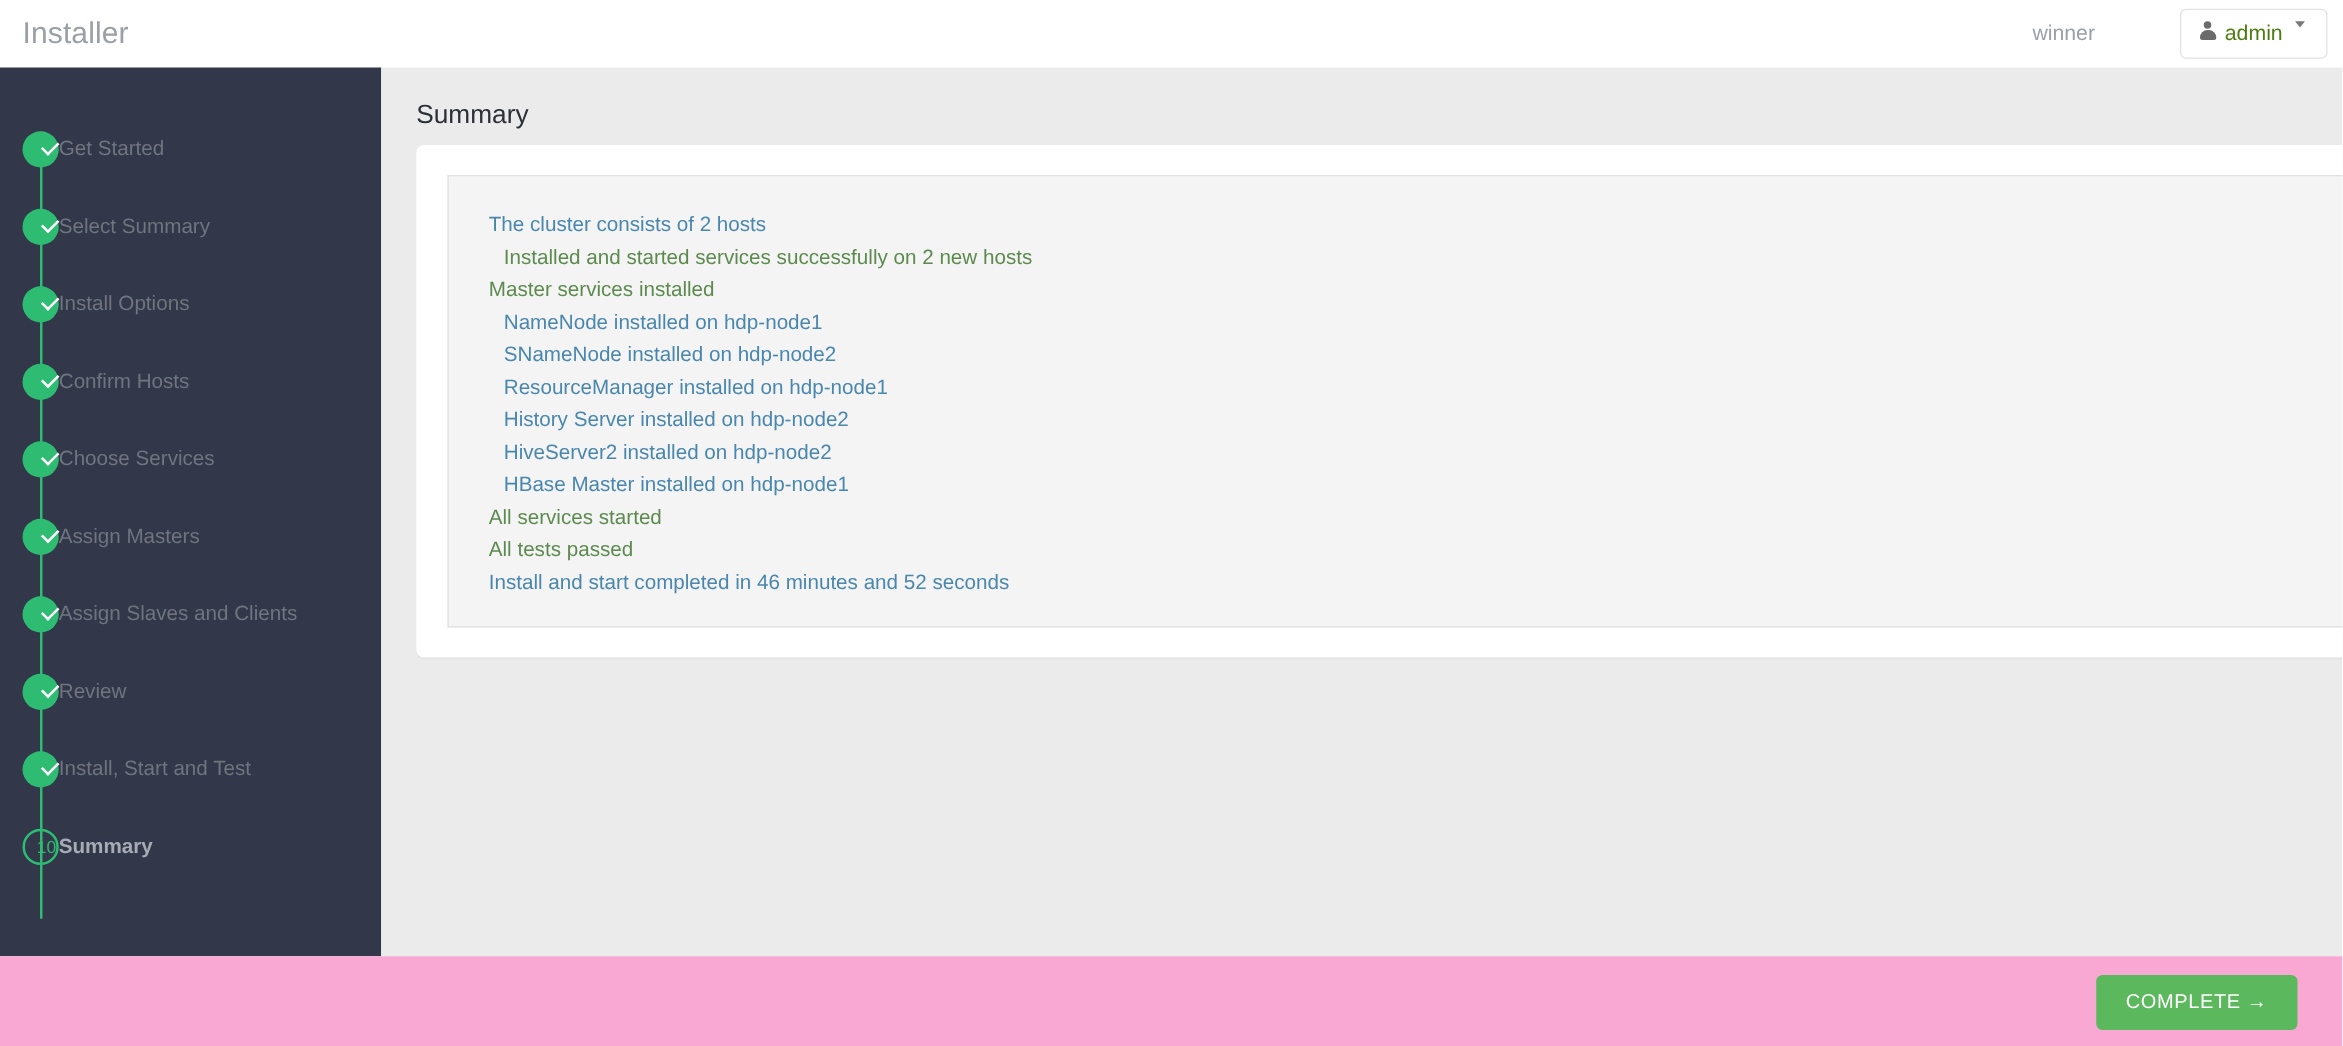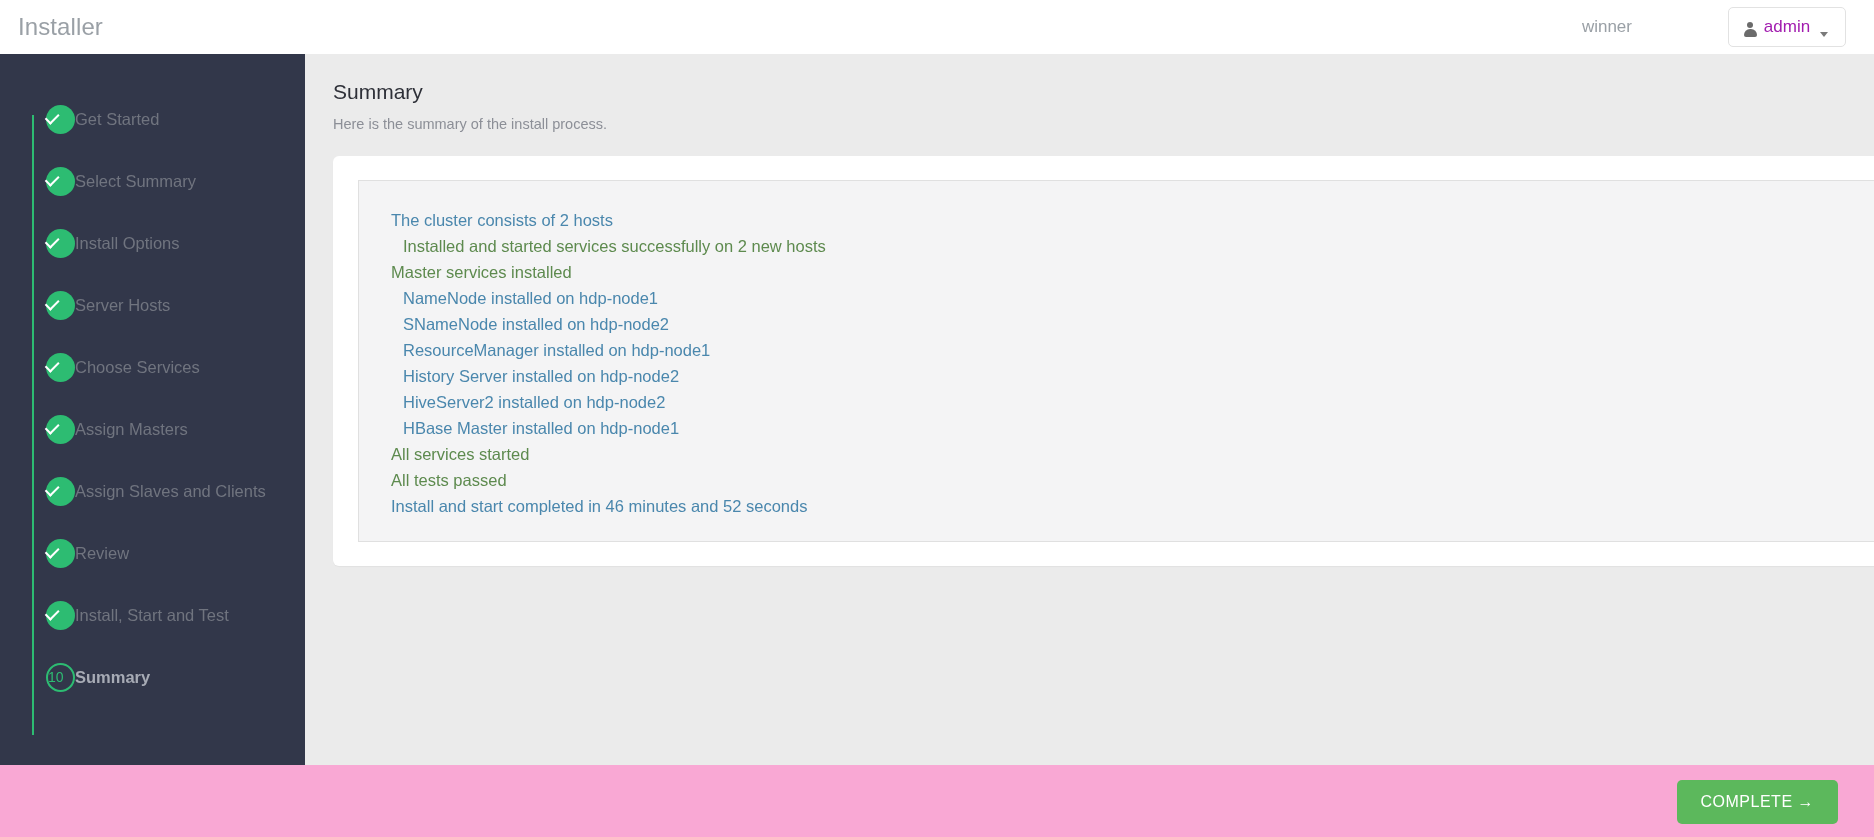--- a/index.html
+++ b/index.html
@@ -23,32 +23,31 @@
   }
   .brand {
     margin-left: 18px;
     font-size: 24px;
     color: #9aa0a6;
     font-weight: 400;
     letter-spacing: 0.1px;
   }
   .topbar-right {
     margin-left:auto; display:flex; align-items:center; height:100%;
-    padding-right: 28px;
-    gap: 28px;
+    padding-right: 12px;
   }
   .winner-label {
     font-size: 17px; color:#9aa0a6; margin-right: 68px;
   }
   .admin-btn {
-    display:flex; align-items:flex-end; gap:7px;
+    display:flex; align-items:flex-start; gap:7px;
     border:1px solid #e2e2e2; border-radius:5px;
     background:#fff;
     padding: 9px 16px 9px 14px;
-    font-size:17px; color:#a21caf;
+    font-size:17px; color:#4d7c0f;
     cursor:pointer;
     min-width: 118px;
     justify-content:center;
   }
   .person-icon { display:inline-block; width:13px; height:15px; position:relative; }
   .person-icon::before {
     content:""; position:absolute; left:3.5px; top:0; width:6px; height:6px;
     border-radius:50%; background:#6b6b6b;
   }
   .person-icon::after {
@@ -71,23 +70,22 @@
     position:relative;
     height: 62px;
     display:flex; align-items:center;
     padding-left: 18px;
     cursor:pointer;
   }
   .bullet {
     position:relative; z-index:2;
     width:29px; height:29px; border-radius:50%;
     flex: 0 0 29px;
-    display:flex; align-items:center; justify-content:flex-start;
+    display:flex; align-items:center; justify-content:flex-end;
     background:#2dbc72;
-    margin-left:28px;
   }
   .bullet.active {
     background:transparent;
     border:2px solid #2dbc72;
   }
   .check {
     display:block; width:13px; height:8px;
     border-left:2.6px solid #fff; border-bottom:2.6px solid #fff;
     transform: rotate(-45deg) translate(1px,-1.5px);
   }
@@ -193,21 +191,21 @@
           <div class="bullet">
             <span class="check"></span>
           </div>
           <span class="step-label">Install Options</span>
         </div>
         <div class="connector" style="top: 213px; height: 62px;"></div>
         <div class="step">
           <div class="bullet">
             <span class="check"></span>
           </div>
-          <span class="step-label">Server Hosts</span>
+          <span class="step-label">Confirm Hosts</span>
         </div>
         <div class="connector" style="top: 275px; height: 62px;"></div>
         <div class="step">
           <div class="bullet">
             <span class="check"></span>
           </div>
           <span class="step-label">Choose Services</span>
         </div>
         <div class="connector" style="top: 337px; height: 62px;"></div>
         <div class="step">
@@ -242,21 +240,20 @@
           <div class="bullet active">
             <span class="bullet-num">10</span>
           </div>
           <span class="step-label">Summary</span>
         </div>
       </div>
   </div>
 
   <div class="content">
     <h1 class="page-title">Summary</h1>
-    <p class="page-sub">Here is the summary of the install process.</p>
 
     <div class="panel">
       <div class="summary-box" id="summary-box">
           <div class="sum-line blue">The cluster consists of 2 hosts</div>
           <div class="sum-line green lvl1">Installed and started services successfully on 2 new hosts</div>
           <div class="sum-line green">Master services installed</div>
           <div class="sum-line blue lvl1">NameNode installed on hdp-node1</div>
           <div class="sum-line blue lvl1">SNameNode installed on hdp-node2</div>
           <div class="sum-line blue lvl1">ResourceManager installed on hdp-node1</div>
           <div class="sum-line blue lvl1">History Server installed on hdp-node2</div>

